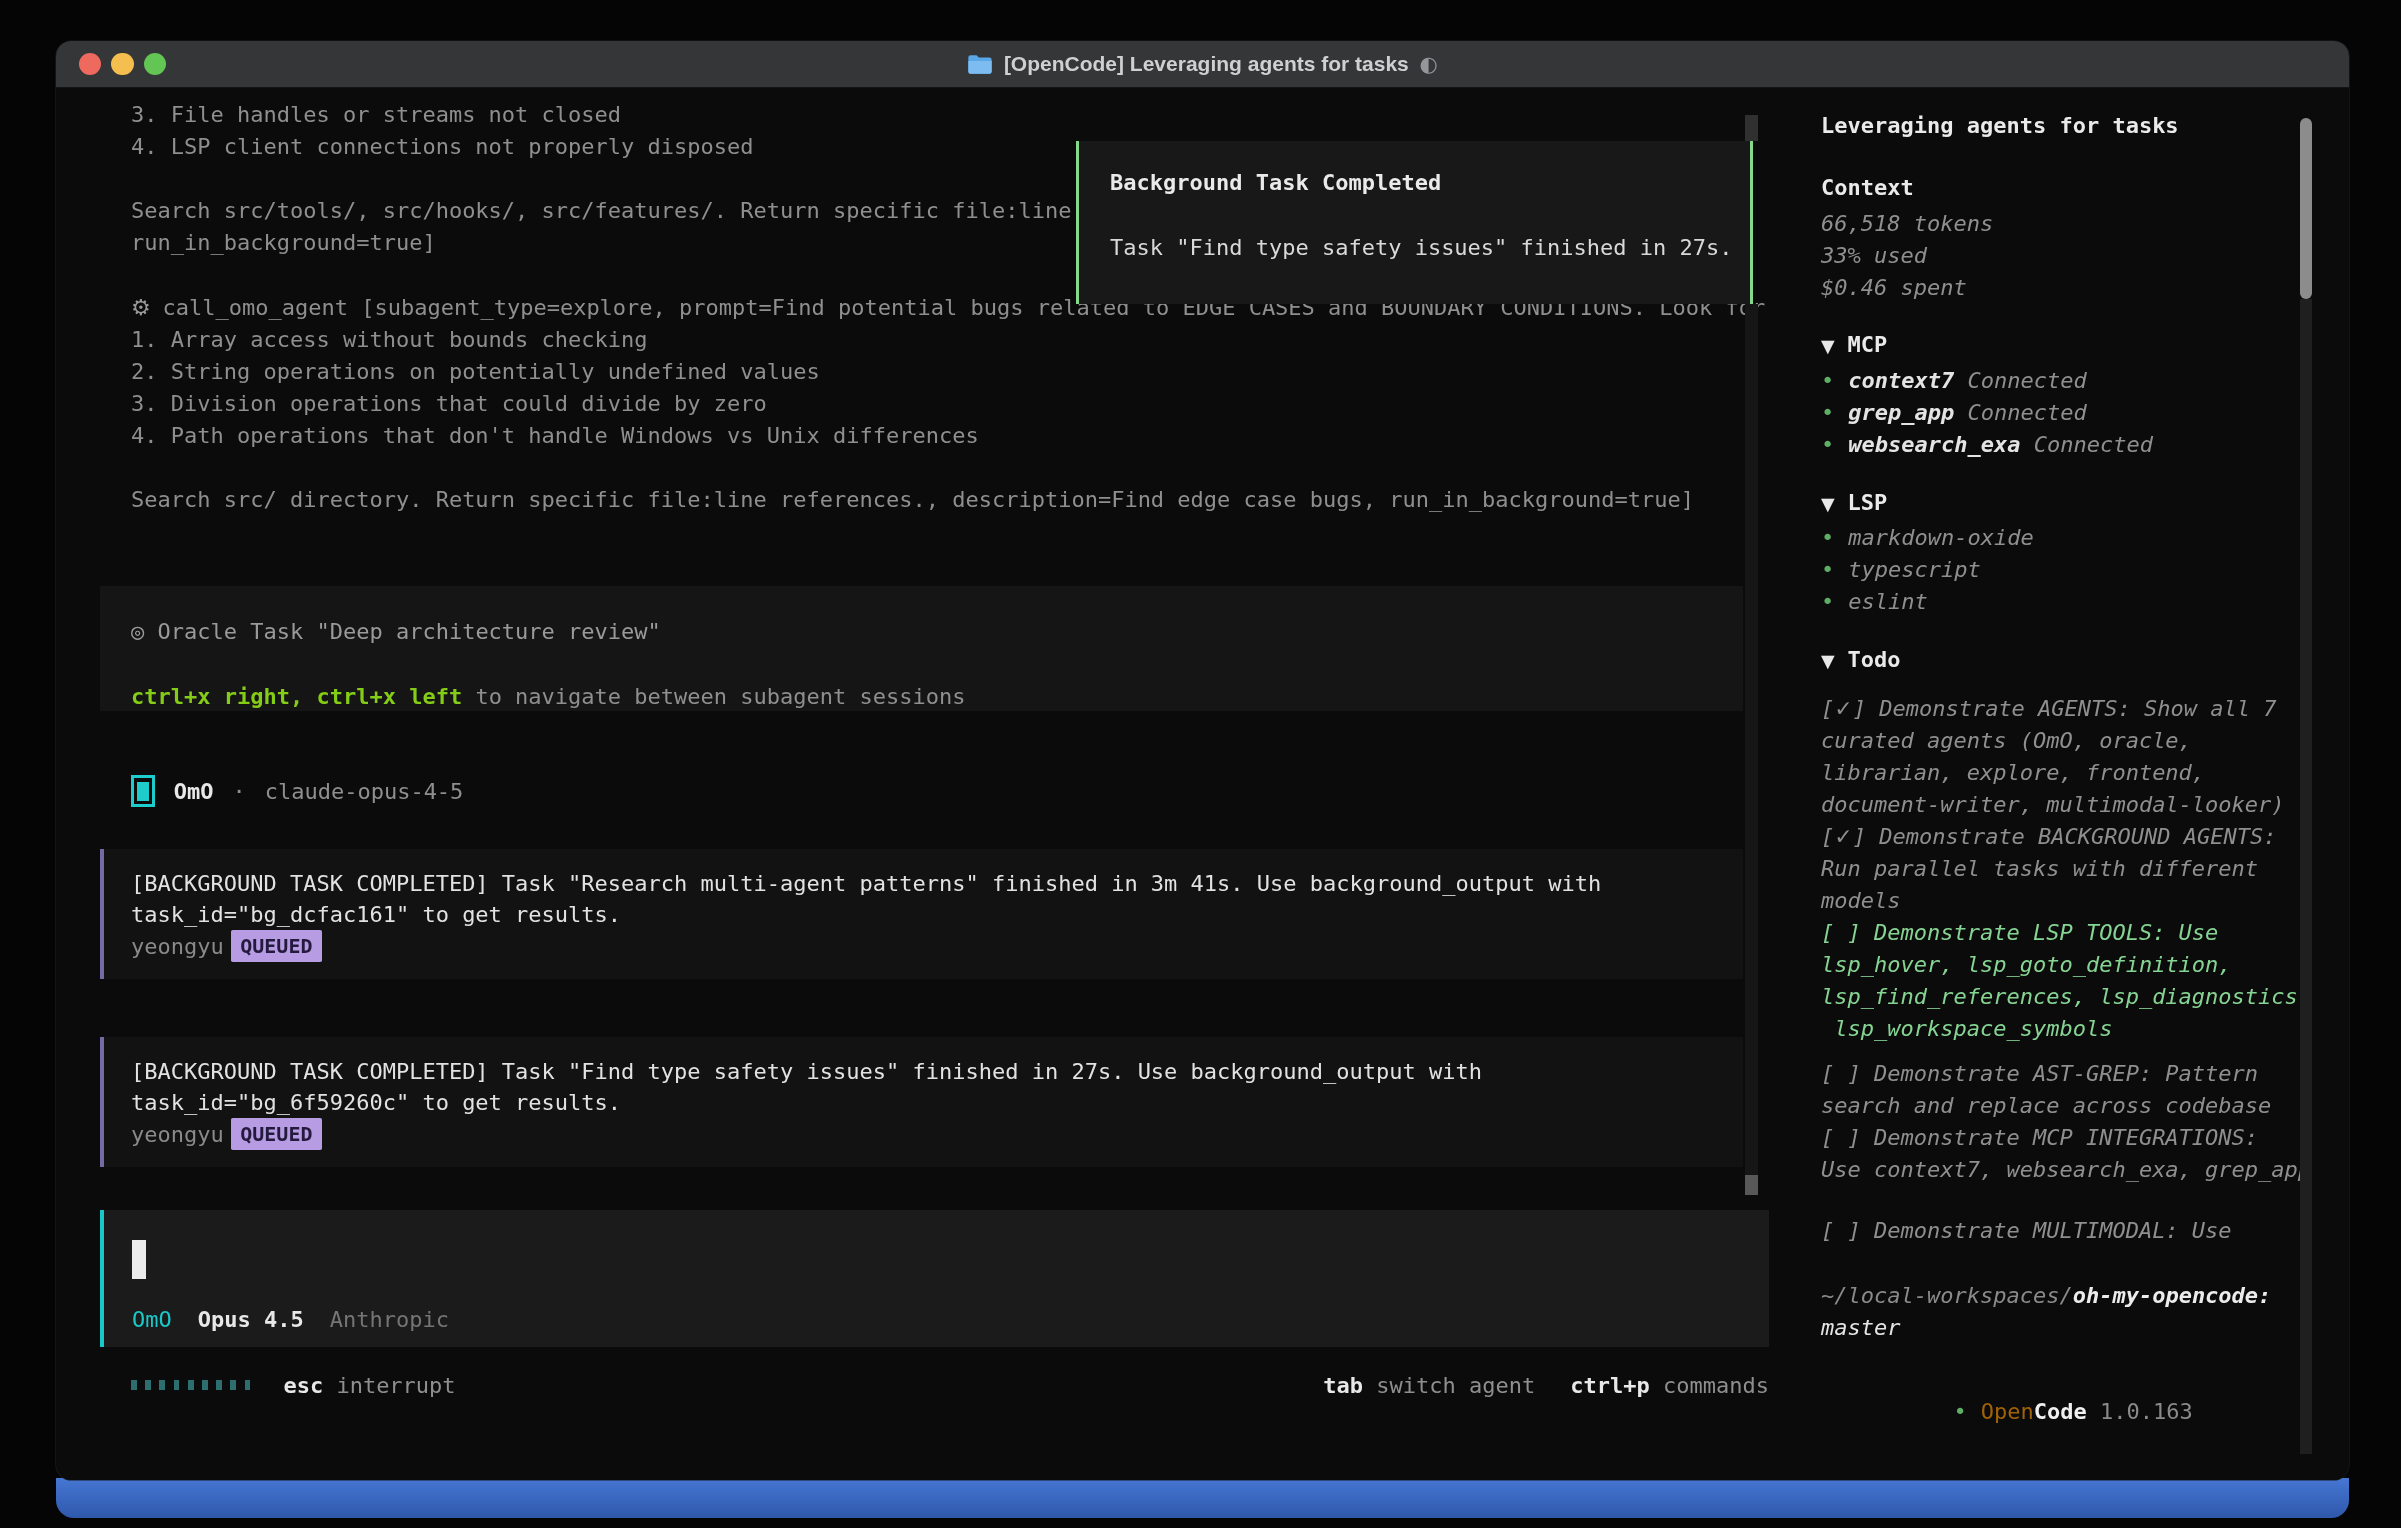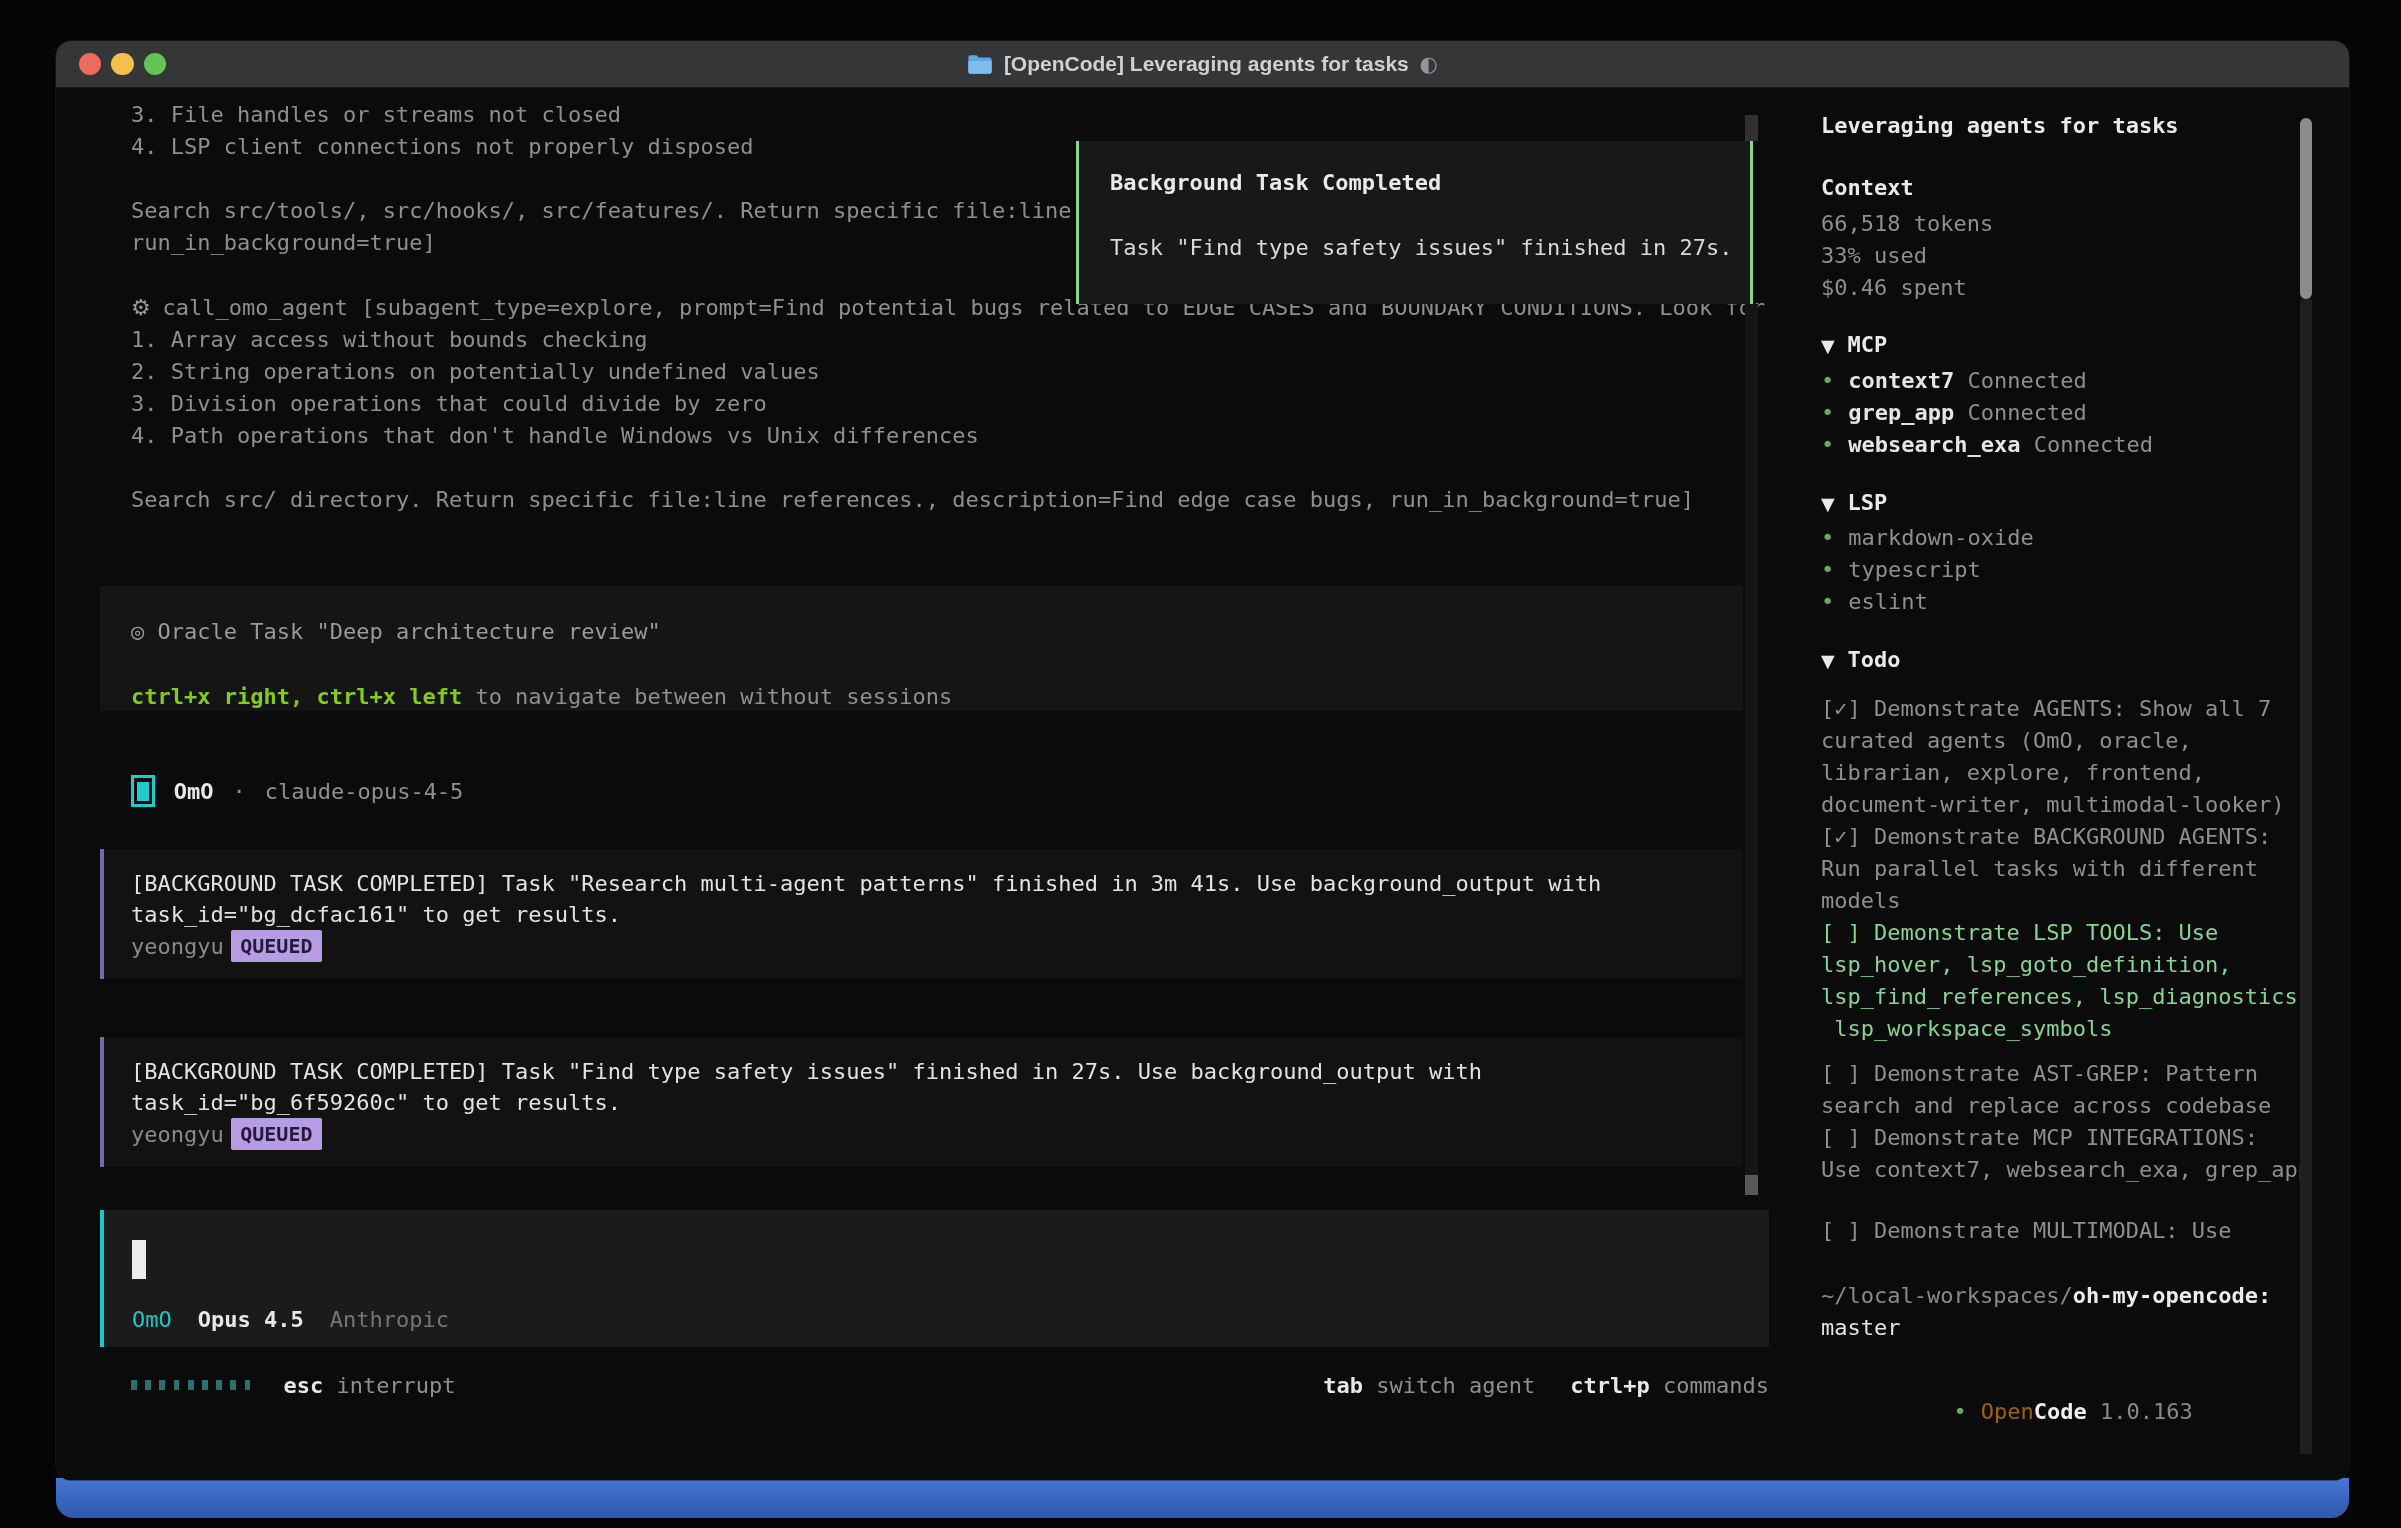--- a/index.html
+++ b/index.html
@@ -61,21 +61,21 @@
   .key{color:#e8e8e8;font-weight:700;}
   
   .msb-thumb-top{position:absolute;left:1689px;top:28px;width:13px;height:26px;background:#303030;}
   .msb-track{position:absolute;left:1689px;top:217px;width:13px;height:871px;background:#161616;}
   .msb-thumb-bottom{position:absolute;left:1689px;top:1088px;width:13px;height:20px;background:#585858;}
   
   .sidebar{position:absolute;left:1743px;top:0;width:550px;height:1393px;}
   .sb-title{position:absolute;left:22px;top:26px;font-weight:700;color:#eaeaea;white-space:pre;}
   .sb-h{font-weight:700;color:#eaeaea;white-space:pre;}
   .sb-tri{color:#e8e8e8;font-size:17.7px;margin-right:13px;font-family:"DejaVu Sans",sans-serif;}
-  .sb-lines div{line-height:32px;white-space:pre;min-height:32px;}
+  .sb-lines div{line-height:32px;white-space:pre;min-height:32px;font-style:italic;}
   .dot{color:#5fae66;margin-right:14px;}
   .mcp-name{color:#e4e4e4;font-weight:700;}
   .todo-done,.todo-pending{color:#8f8f8f;}
   .todo-active{color:#86d493;}
   .ws-prefix{color:#8a8a8a;} .ws-repo{color:#ececec;font-weight:700;} .ws-branch{color:#e4e4e4;}
   .ver-dim{color:#a16207;} .ver-bold{color:#f0f0f0;font-weight:700;} .ver-num{color:#8a8a8a;}
   .ssb-thumb{position:absolute;left:501px;top:31px;width:11.8px;height:181px;background:#8c8c8c;border-radius:5.9px;}
   .ssb-track{position:absolute;left:501px;top:212px;width:11.8px;height:1155px;background:#1f1f1f;}
   .gear{color:#9a9a9a;font-family:"DejaVu Sans",sans-serif;margin-right:11.8px;}
 </style>
@@ -125,21 +125,21 @@
           <div>Search src/ directory. Return specific file:line references., description=Find edge case bugs, run_in_background=true]</div>
         </div>
 
         <div class="notif">
           <div class="ntitle">Background Task Completed</div>
           <div class="nbody">Task "Find type safety issues" finished in 27s.</div>
         </div>
 
         <div class="oracle">
           <div class="row1"><span>◎</span><span> Oracle Task "Deep architecture review"</span></div>
-          <div class="row2"><span class="keys">ctrl+x right, ctrl+x left</span><span> to navigate between without sessions</span></div>
+          <div class="row2"><span class="keys">ctrl+x right, ctrl+x left</span><span> to navigate between subagent sessions</span></div>
         </div>
 
         <div class="omohead">
           <span class="omoicon">
               <i></i>
             </span>
           <span class="bold">OmO</span>
           <span class="dim">·</span>
           <span class="dim">claude-opus-4-5</span>
         </div>

